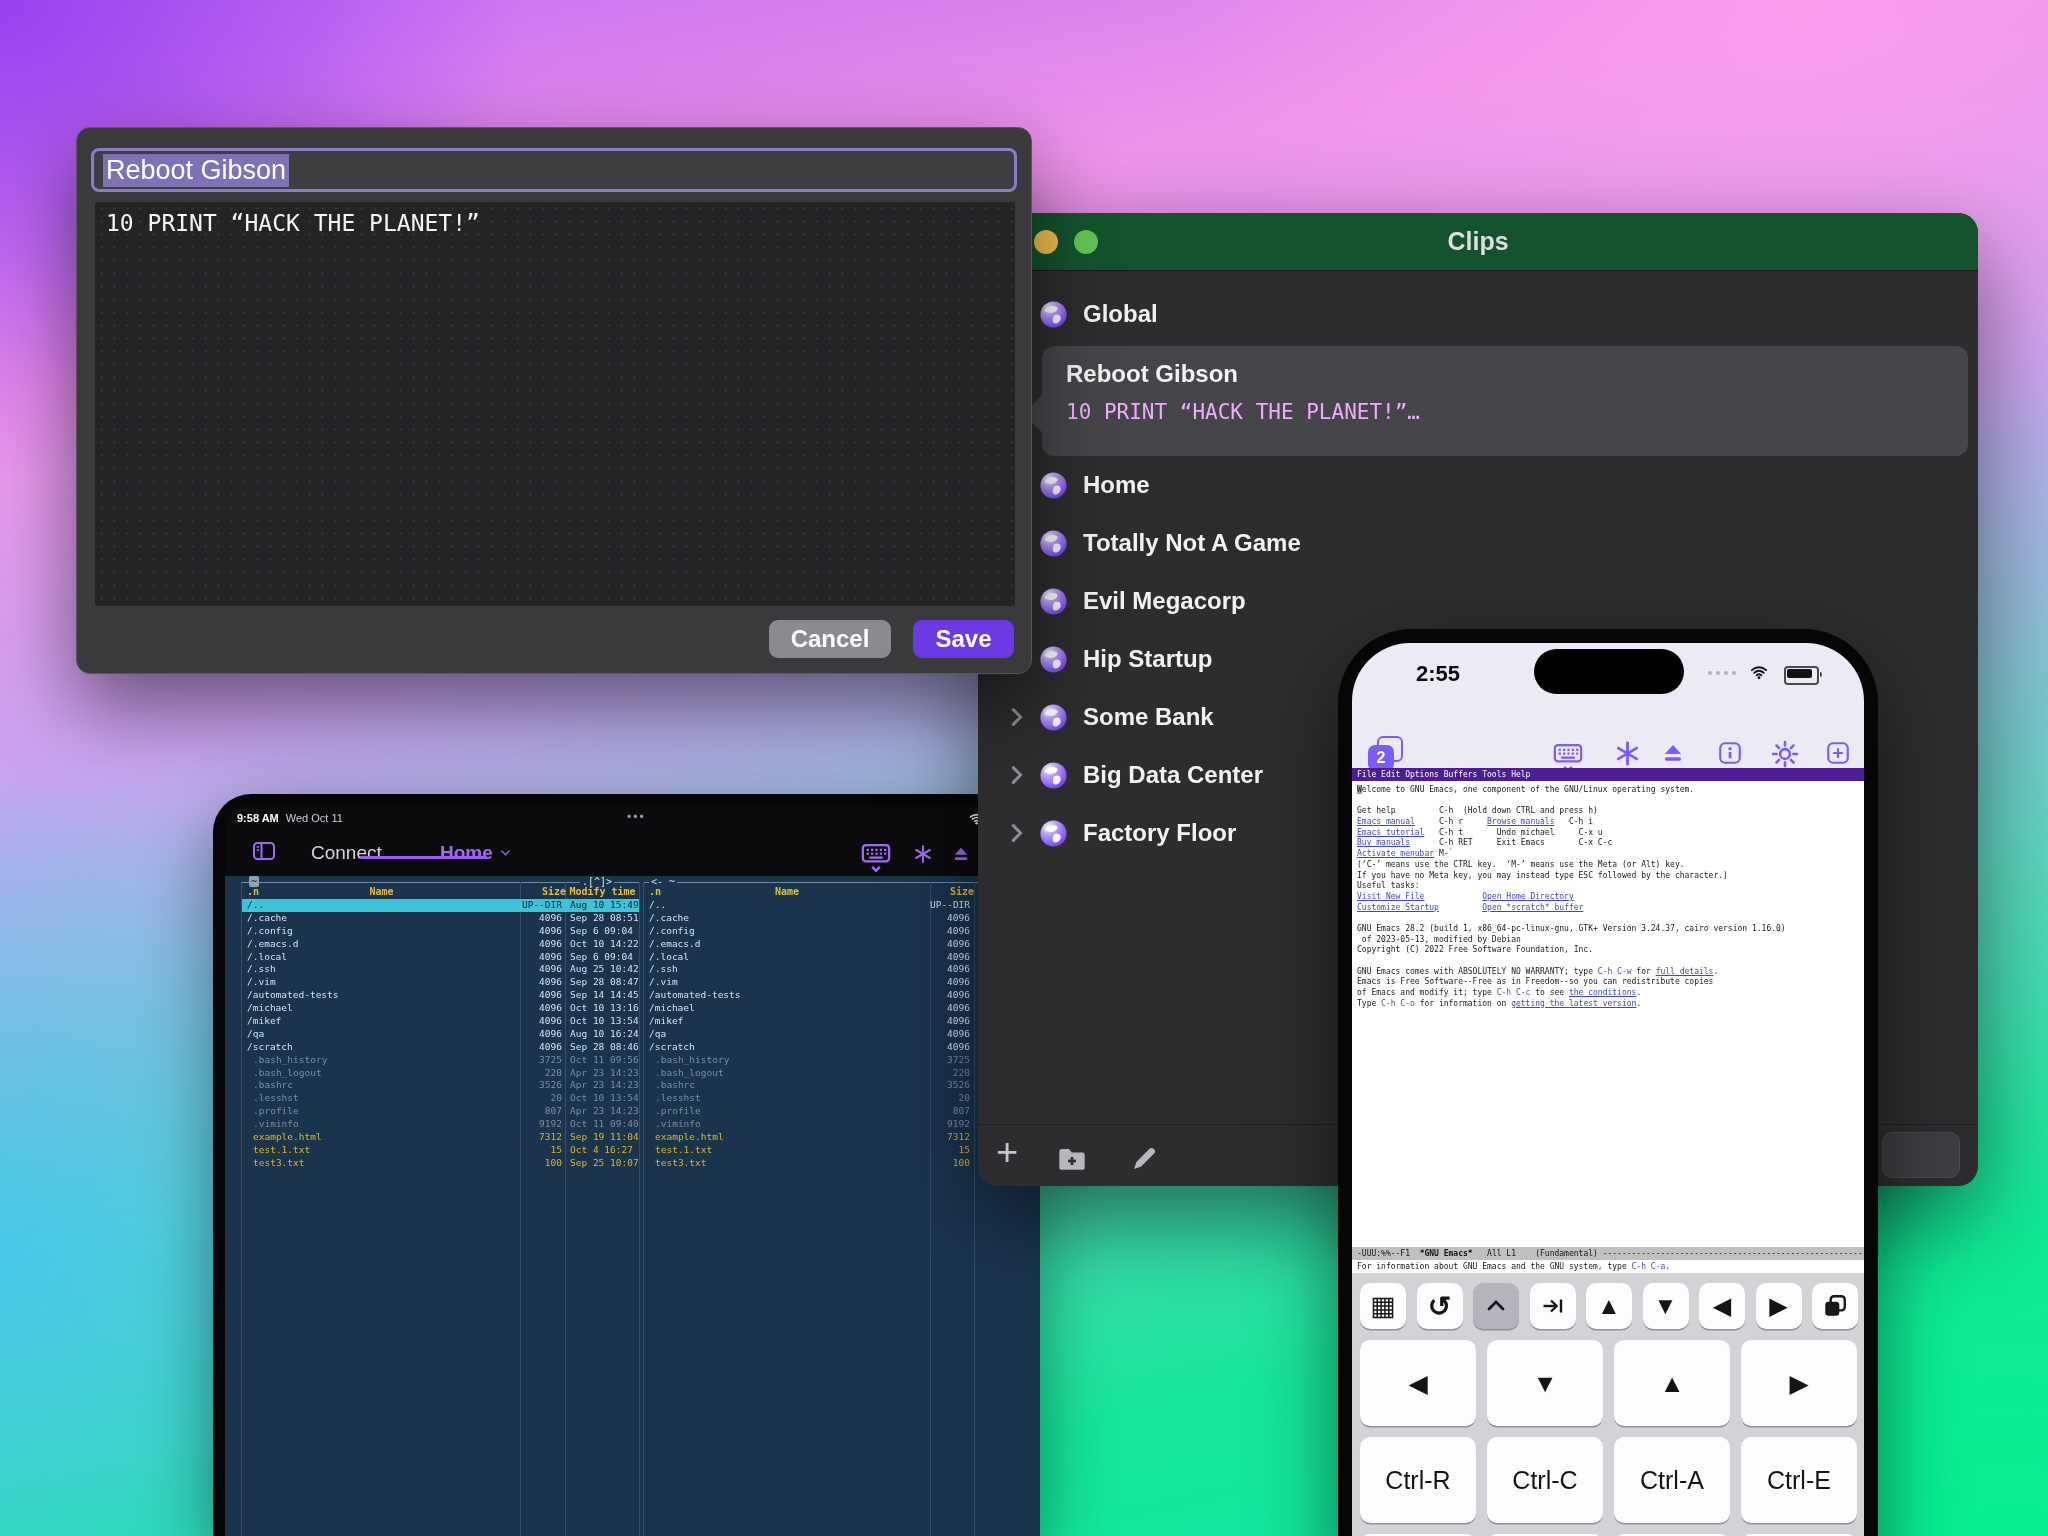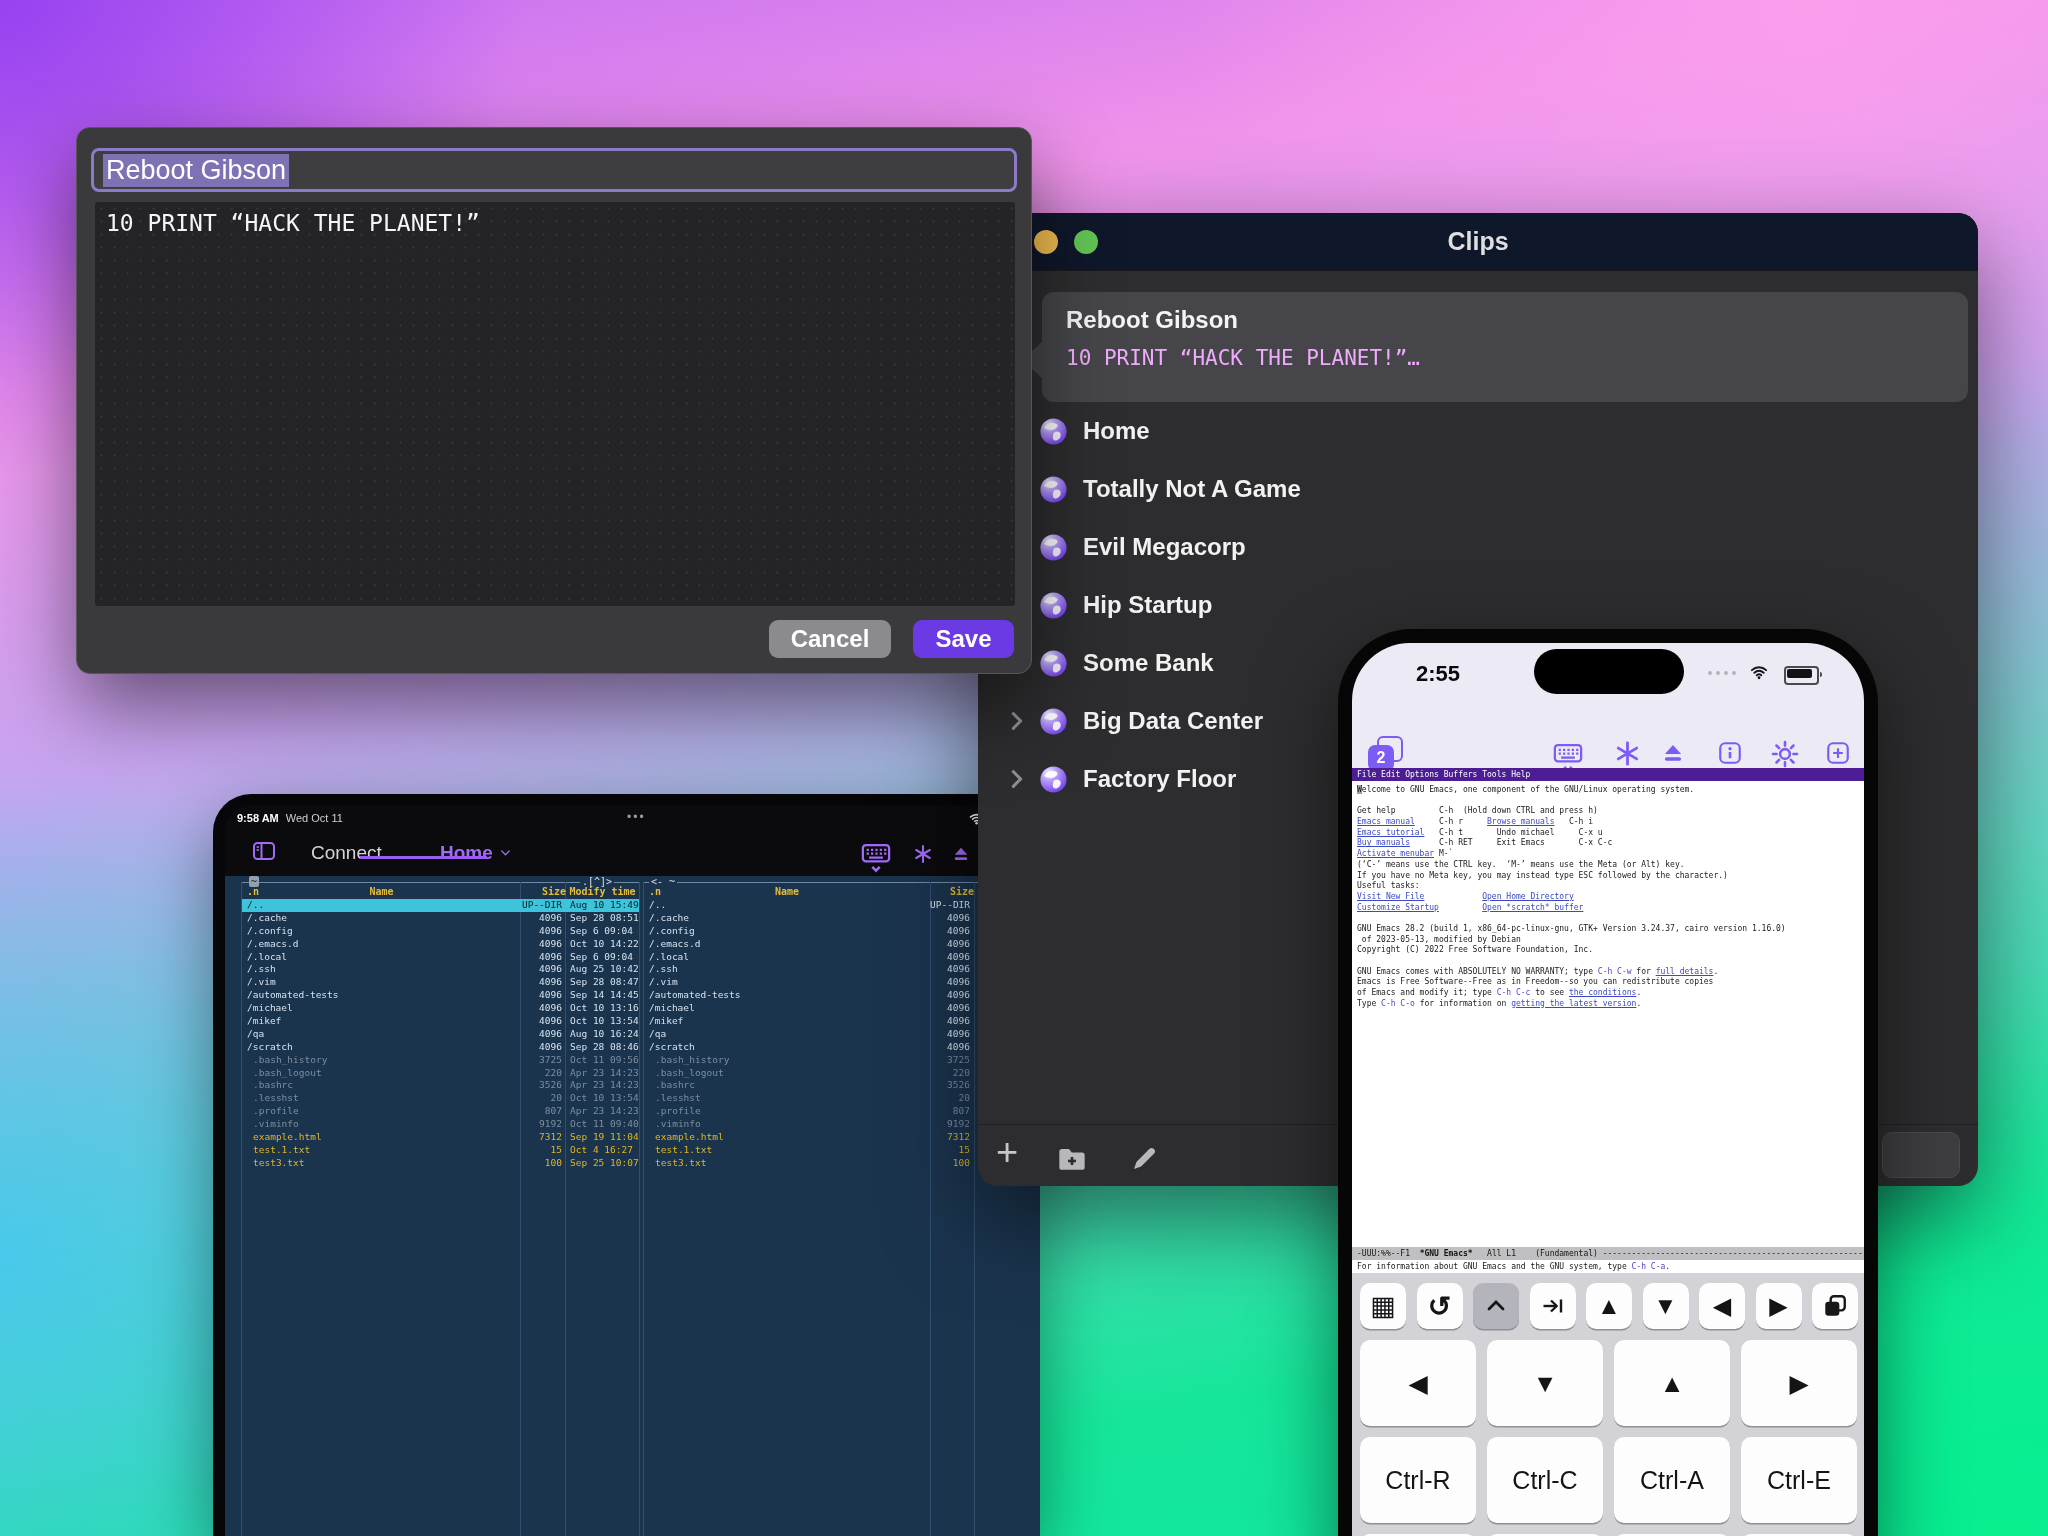--- a/index.html
+++ b/index.html
@@ -37,21 +37,21 @@
   .mcrow .c3{padding-left:4px;overflow:hidden}
   .t-dir{color:#d6e2ee}.t-updir{color:#d6e2ee}.t-hidden{color:#7e8d9f}.t-file{color:#dfb525}
   .t-hidden .c1,.t-file .c1{padding-left:11px}
   .mcrow.sel{background:#3ec4da}.mcrow.sel .c1,.mcrow.sel .c2,.mcrow.sel .c3{color:#04212e}
   .mc-headrow{display:grid;height:13px;line-height:13px;font-size:10px;color:#e3bc3c;font-weight:700;position:relative}
   .mc-headrow .h1{position:absolute;left:5px}.mc-headrow .hn{text-align:center}
   .mc-headrow .hs{text-align:right}.mc-headrow .hm{text-align:center}
 
   
   #clips{left:978px;top:213px;width:1000px;height:973px;background:#2d2d2f;border-radius:20px;box-shadow:0 34px 90px rgba(0,0,0,.5)}
-  #clips-titlebar{left:0;top:0;width:1000px;height:57px;background:#0f172a;border-bottom:1px solid #19191b;border-radius:20px 20px 0 0}
+  #clips-titlebar{left:0;top:0;width:1000px;height:57px;background:#14532d;border-bottom:1px solid #19191b;border-radius:20px 20px 0 0}
   .light{position:absolute;top:17px;width:24px;height:24px;border-radius:50%}
   #clips-title{left:0;top:14px;width:1000px;text-align:center;font-size:25px;font-weight:700;color:#dfdfe1}
   #clips-list{left:28px;top:74px;width:950px}
   .clip-row{display:flex;align-items:center;height:58px}
   .clip-row.first{height:54px}
   .chev-slot{width:34px;display:flex;align-items:center}
   .globe{width:27px;height:27px;margin-right:16px;flex:0 0 auto}
   .clip-label{font-size:24px;font-weight:700;color:#f2f2f3}
   #clip-card{position:relative;margin:5px 0 0 36px;width:878px;background:#46464a;border-radius:12px;padding:14px 24px;height:82px}
   #clip-card:before{content:"";position:absolute;left:-20px;top:48px;border-right:22px solid #46464a;border-top:20px solid transparent;border-bottom:20px solid transparent}
@@ -423,20 +423,29 @@
   </div>
 
   <div id="clips" class="abs">
     <div id="clips-titlebar" class="abs">
       <div class="light" style="left:16px;background:#ec6a5e"></div>
       <div class="light" style="left:56px;background:#f5bf4f"></div>
       <div class="light" style="left:96px;background:#62c554"></div>
       <div id="clips-title" class="abs">Clips</div>
     </div>
     <div id="clips-list" class="abs">
+        <div class="clip-row first">
+          <div class="chev-slot"></div>
+          <div class="globe"><svg width="27" height="27" viewBox="0 0 26 26">
+              <circle cx="13" cy="13" r="12.6" fill="url(#gg)"></circle>
+              <path d="M4 9.5 Q7.5 4 13 4.8 Q18.5 5.8 16.3 9 Q13.5 12.3 9.2 11.3 Q5.2 11 4 9.5Z" fill="#fff" opacity=".96"></path>
+              <path d="M14 13.5 Q18.5 12 19.8 15.2 Q20.8 19.3 16.4 21.4 Q12.2 22.6 12.3 18.4 Q12.4 14.6 14 13.5Z" fill="#fff" opacity=".92"></path>
+            </svg></div>
+          <div class="clip-label">Global</div>
+        </div>
         <div id="clip-card">
           <div id="clip-card-title">Reboot Gibson</div>
           <div class="mono" id="clip-card-preview">10 PRINT “HACK THE PLANET!”…</div>
         </div>
         <div class="clip-row">
           <div class="chev-slot"></div>
           <div class="globe"><svg width="27" height="27" viewBox="0 0 26 26">
               <circle cx="13" cy="13" r="12.6" fill="url(#gg)"></circle>
               <path d="M4 9.5 Q7.5 4 13 4.8 Q18.5 5.8 16.3 9 Q13.5 12.3 9.2 11.3 Q5.2 11 4 9.5Z" fill="#fff" opacity=".96"></path>
               <path d="M14 13.5 Q18.5 12 19.8 15.2 Q20.8 19.3 16.4 21.4 Q12.2 22.6 12.3 18.4 Q12.4 14.6 14 13.5Z" fill="#fff" opacity=".92"></path>

